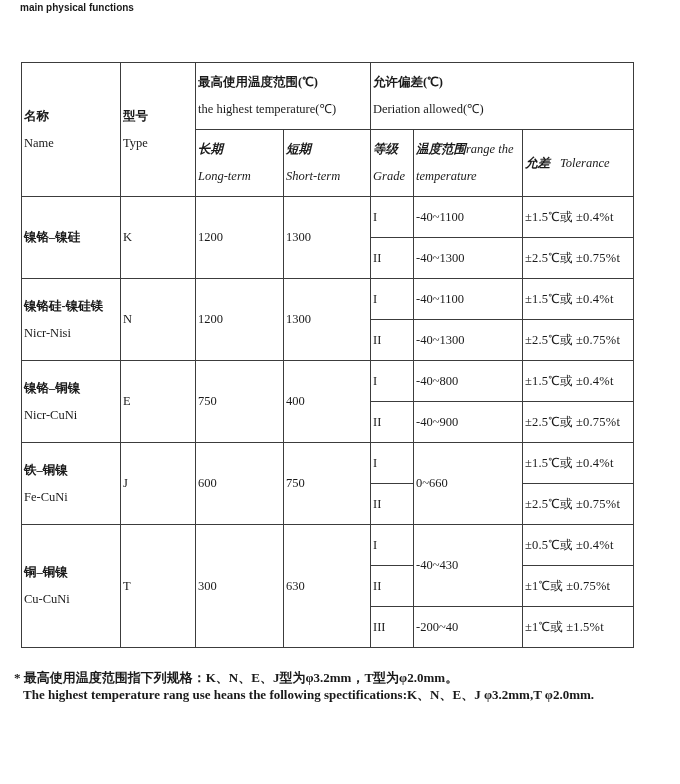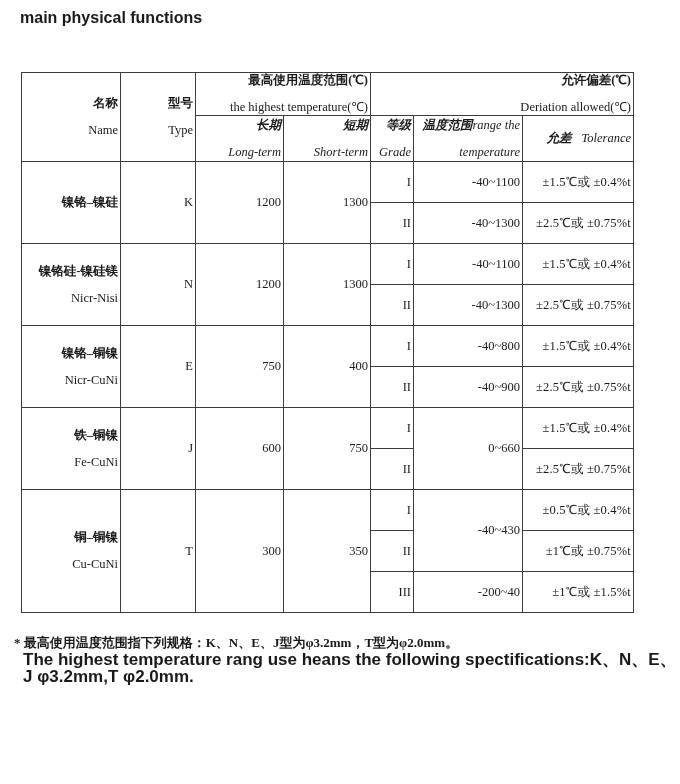--- a/index.html
+++ b/index.html
@@ -9,52 +9,52 @@
     -webkit-font-smoothing:antialiased;
   }
   .page{position:relative;width:680px;height:784px;overflow:hidden;}
 
   .title-zh{
     margin:11px 0 0 20px;
     font-family:"Liberation Sans", sans-serif;
     font-weight:bold;font-size:16px;line-height:19px;letter-spacing:1px;
   }
   .title-en{
-    margin:10px 0 0 20px;
+    margin:0 0 0 20px;
     font-family:"Liberation Sans", sans-serif;
-    font-weight:bold;font-size:16px;line-height:16px;
+    font-weight:bold;font-size:10px;line-height:16px;
   }
 
   table.spec{
     margin:46px 0 0 21px;
     border-collapse:collapse;table-layout:fixed;width:612px;
   }
   table.spec td{
     border:1px solid #3c3c3c;
-    text-align:right;vertical-align:middle;
-    padding:0 2px;font-size:12.5px;line-height:15px;
+    text-align:left;vertical-align:middle;
+    padding:12px 2px;font-size:12.5px;line-height:15px;
     overflow:hidden;
   }
   tr.hr1{height:42px;}
   tr.hr2{height:46px;font-style:italic;}
   tr.dr{height:41px;}
   .zh{font-weight:bold;}
   .en{font-weight:normal;margin-top:12px;}
   .num{font-size:13px;}
   .tol{font-size:12px;letter-spacing:0.2px;}
   .gap{display:inline-block;width:10px;}
 
   .footnote{margin:21px 0 0 14px;}
   .fn-zh{
     font-weight:bold;font-size:13px;line-height:17px;
     font-family:"Liberation Serif", sans-serif;
   }
   .fn-en{
-    margin-left:9px;font-weight:bold;font-size:17px;line-height:17px;
-    font-family:Liberation Sans, sans-serif;
+    margin-left:9px;font-weight:bold;font-size:13px;line-height:17px;
+    font-family:Liberation Serif, serif;
   }
 </style>
 </head>
 <body>
 
 <div class="page">
 
   <div class="title-en">main physical functions</div>
 
   <table class="spec">
@@ -179,21 +179,21 @@
       <td class="tol">±2.5℃或 ±0.75%t</td>
     </tr>
 
     <tr class="dr">
       <td rowspan="3">
         <div class="zh">铜–铜镍</div>
         <div class="en">Cu-CuNi</div>
       </td>
       <td rowspan="3" class="num">T</td>
       <td rowspan="3" class="num">300</td>
-      <td rowspan="3" class="num">350</td>
+      <td rowspan="3" class="num">630</td>
       <td class="num">I</td>
       <td rowspan="2" class="num">-40~430</td>
       <td class="tol">±0.5℃或 ±0.4%t</td>
     </tr>
     <tr class="dr">
       <td class="num">II</td>
       <td class="tol">±1℃或 ±0.75%t</td>
     </tr>
     <tr class="dr">
       <td class="num">III</td>

